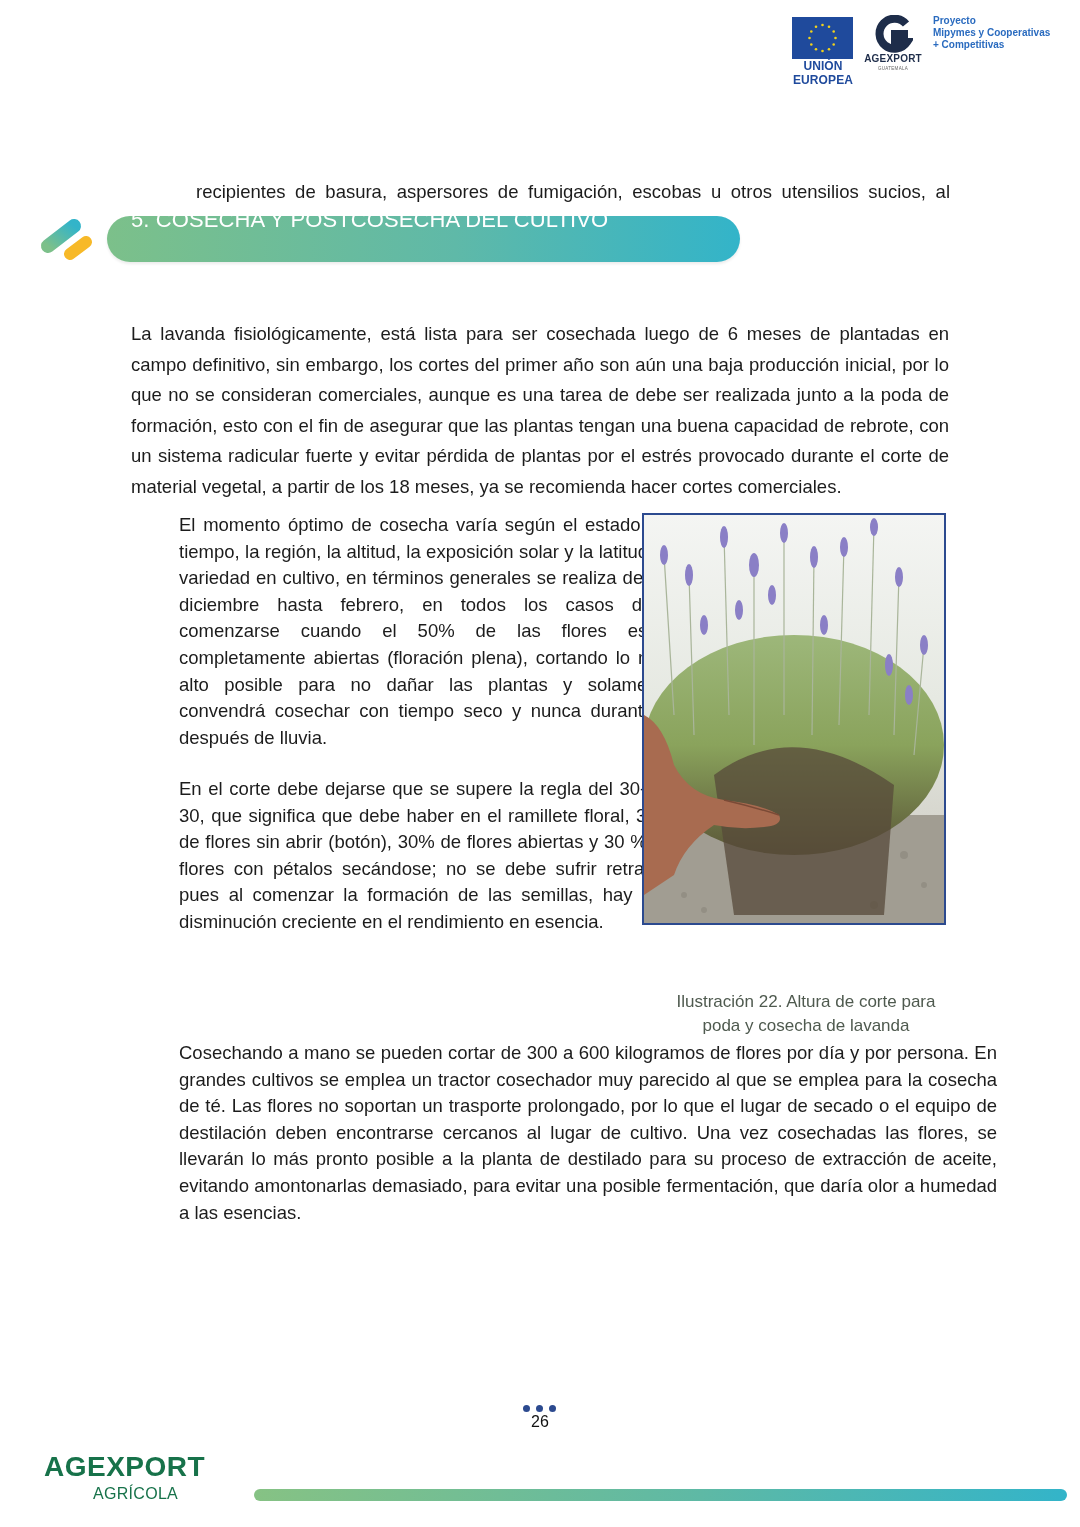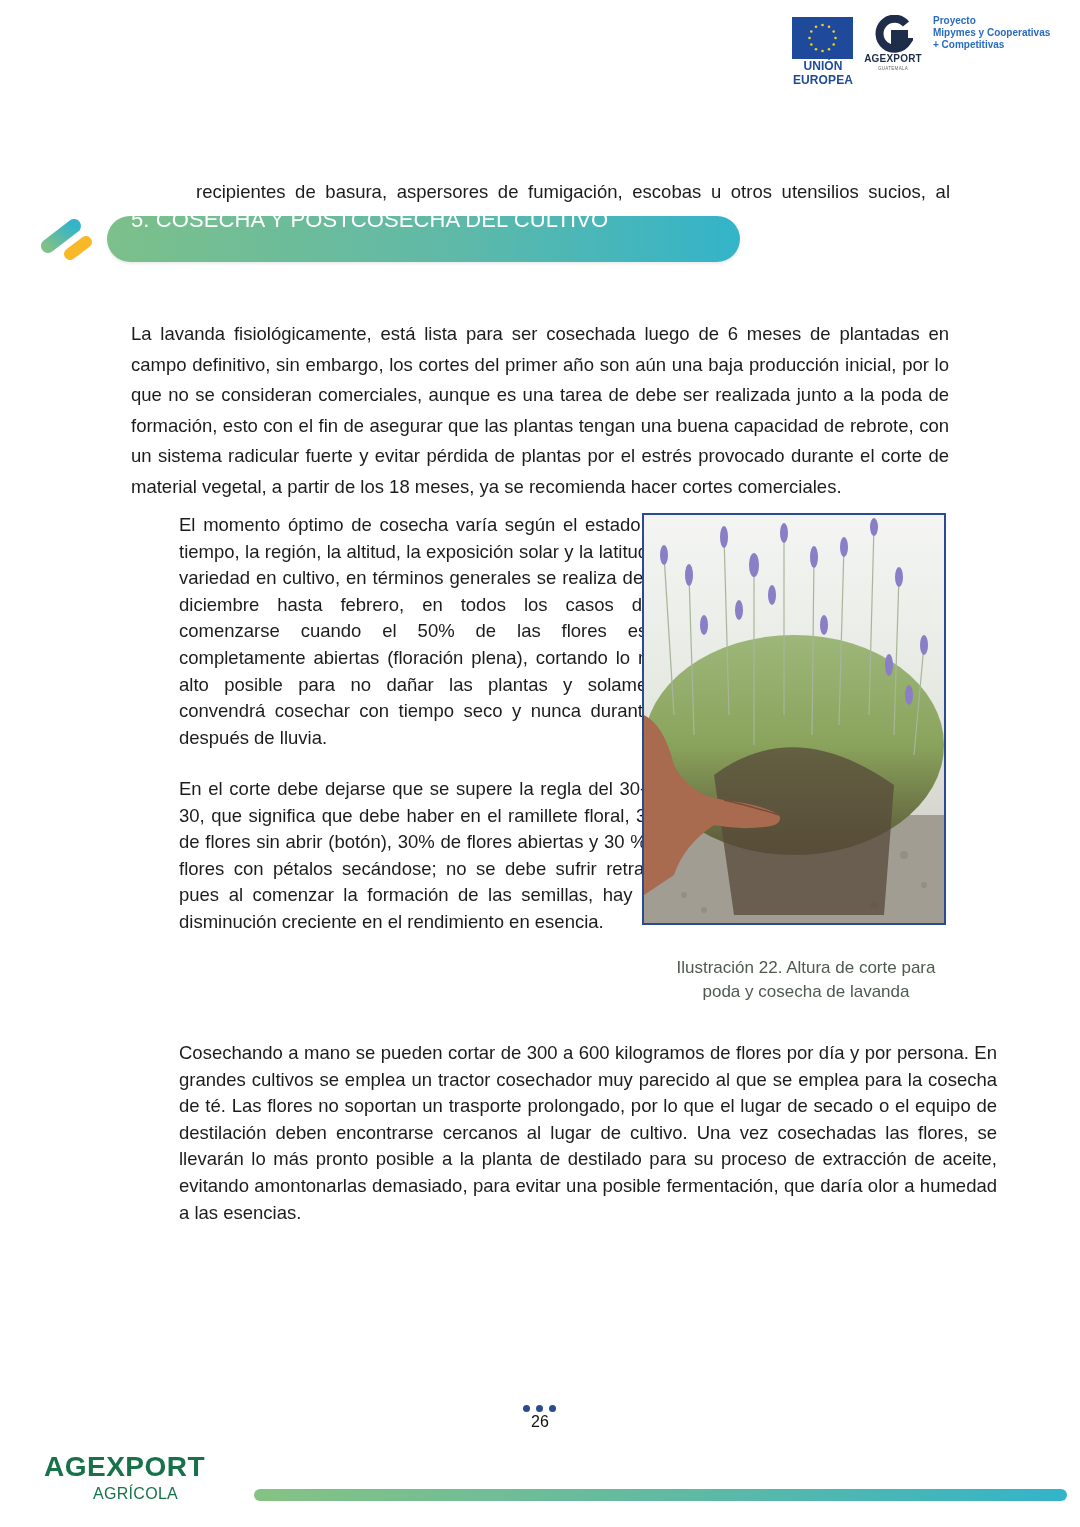--- a/index.html
+++ b/index.html
@@ -34,21 +34,21 @@
   .sec-title {
     left: 131px; top: 207px; font-size: 22px; font-weight: normal; color: #ffffff; letter-spacing: 0.1px;
   }
 
   
   .figure {
     left: 642px; top: 513px; width: 304px; height: 412px; border: 2px solid #2c4a8f; box-sizing: border-box;
     overflow: hidden; background: #e9ece6;
   }
   .figure svg { width: 100%; height: 100%; display: block; }
-  .caption { left: 648px; top: 956px; width: 316px; text-align: center; font-size: 17px; line-height: 24px; color: #4f5a4f; }
+  .caption { left: 648px; top: 990px; width: 316px; text-align: center; font-size: 17px; line-height: 24px; color: #4f5a4f; }
 
   
   .page-dots { left: 523px; top: 1405px; width: 36px; height: 8px; }
   .dot { position: absolute; top: 0; width: 7px; height: 7px; border-radius: 50%; background: #2c4a8f; }
   .page-num { left: 510px; top: 1413px; width: 60px; text-align: center; font-size: 16px; color: #111; }
   .foot-logo { left: 44px; top: 1451px; font-size: 28px; font-weight: bold; color: #17724a; letter-spacing: 0.5px; }
   .foot-sub { left: 93px; top: 1485px; font-size: 16px; color: #17724a; letter-spacing: 0.3px; }
   .foot-bar {
     left: 254px; top: 1489px; width: 813px; height: 12px; border-radius: 6px;
     background: linear-gradient(90deg, #86c284 0%, #5eb9a5 55%, #33b4c9 100%);

